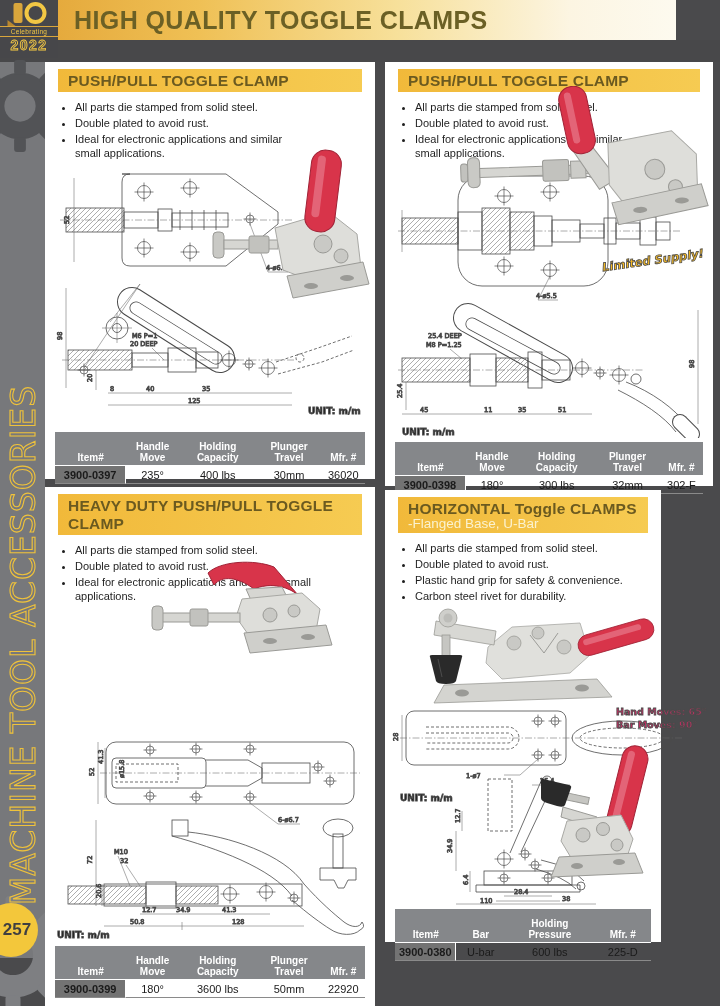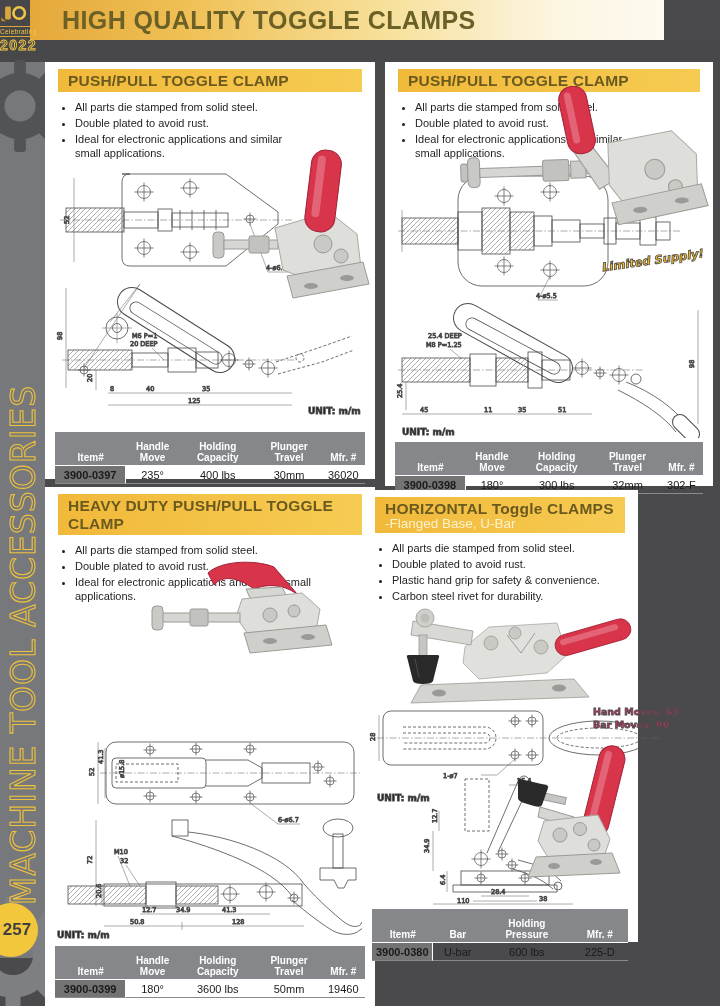--- a/index.html
+++ b/index.html
@@ -1,23 +1,23 @@
 <!DOCTYPE html>
 <html><head>
 <meta charset="utf-8">
 <style>
   html,body{margin:0;padding:0}
   body{width:720px;height:1006px;position:relative;background:#4A4A4C;
        font-family:"Liberation Sans",sans-serif;overflow:hidden}
-  .topbar{position:absolute;top:0;left:0;width:664px;height:40px;
+  .topbar{position:absolute;top:0;left:12px;width:664px;height:40px;
     background:linear-gradient(90deg,#E2A335 0%,#EFC055 28%,#F7E09A 58%,#FCF5E2 84%,#FDFAEF 100%)}
   .topbar .ttl{margin:0;padding:6px 0 0 62px;font-size:25px;letter-spacing:.4px;
     color:#6B6025;font-weight:bold;white-space:nowrap}
   .darkstrip{position:absolute;top:40px;left:0;width:720px;height:22px;background:#48484A}
-  .badge{position:absolute;top:0;left:0;width:30px;height:58px;background:#47474A;z-index:30;
+  .badge{position:absolute;top:0;left:0;width:58px;height:58px;background:#47474A;z-index:30;
     display:flex;flex-direction:column}
   .badge .art{height:26px}
   .badge .celeb{font-size:6.5px;color:#F2C744;text-align:center;border-top:1px solid #D9A63C;
     border-bottom:1px solid #D9A63C;padding:1px 0;letter-spacing:.3px}
   .badge .year{font-size:14px;font-weight:bold;text-align:center;letter-spacing:1.5px;
     color:transparent;-webkit-text-stroke:.9px #F2C744;line-height:16px}
   .sidebar{position:absolute;left:0;top:62px;width:45px;height:896px;background:#77787B;z-index:1}
   .side-text{position:absolute;left:23px;top:645px;transform:translate(-50%,-50%) rotate(-90deg);
     white-space:nowrap;font-size:33px;letter-spacing:1px;color:transparent;
     -webkit-text-stroke:1.1px #EFC23B;z-index:5;font-family:"DejaVu Sans",sans-serif}
@@ -405,39 +405,39 @@
 Capacity</div>
       <div class="th">Plunger
 Travel</div>
       <div class="th">Mfr. #</div>
     </div>
     <div class="tr c5">
       <div class="td item">3900-0399</div>
       <div class="td">180°</div>
       <div class="td">3600 lbs</div>
       <div class="td">50mm</div>
-      <div class="td">19460</div>
+      <div class="td">22920</div>
     </div>
   </div>
   <svg class="photo" style="left:105px;top:72px" width="190" height="115" viewBox="0 0 190 115">
     <path d="M58 14 C70 2 104 0 124 8 L148 36 C136 26 118 24 104 30 C88 18 72 16 64 26 Z" fill="#D8344A" stroke="#A02236"></path>
     <path d="M96 30 L132 28 L140 44 L104 48 Z" fill="#D6D6D2" stroke="#9A9A96"></path>
     <path d="M92 40 L152 34 L170 50 L166 72 L100 78 L86 58 Z" fill="#DEDEDA" stroke="#A8A8A4"></path>
     <circle cx="120" cy="56" r="7" fill="#C9C9C5" stroke="#9A9A96"></circle>
     <circle cx="144" cy="52" r="6" fill="#C9C9C5" stroke="#9A9A96"></circle>
     <rect x="12" y="54" width="78" height="9" fill="#D6D6D2" stroke="#9A9A96"></rect>
     <rect x="2" y="47" width="11" height="24" rx="4" fill="#C9C9C5" stroke="#9A9A96"></rect>
     <rect x="40" y="50" width="18" height="17" rx="2" fill="#C2C2BE" stroke="#9A9A96"></rect>
     <path d="M94 74 L176 66 L182 86 L100 94 Z" fill="#CFCFCB" stroke="#9A9A96"></path>
     <ellipse cx="120" cy="82" rx="7" ry="3" fill="#9A9A96"></ellipse>
     <ellipse cx="158" cy="78" rx="7" ry="3" fill="#9A9A96"></ellipse>
   </svg>
 </section>
 
-<section class="panel" style="left:362px;top:490px;width:276px;height:452px">
+<section class="panel" style="left:385px;top:490px;width:276px;height:452px">
   <div class="phead">
     <div class="t1">HORIZONTAL Toggle CLAMPS</div>
     <div class="t2">-Flanged Base, U-Bar</div>
   </div>
   <ul class="bullets">
     <li>All parts die stamped from solid steel.</li>
     <li>Double plated to avoid rust.</li>
     <li>Plastic hand grip for safety &amp; convenience.</li>
     <li>Carbon steel rivet for durability.</li>
   </ul>

